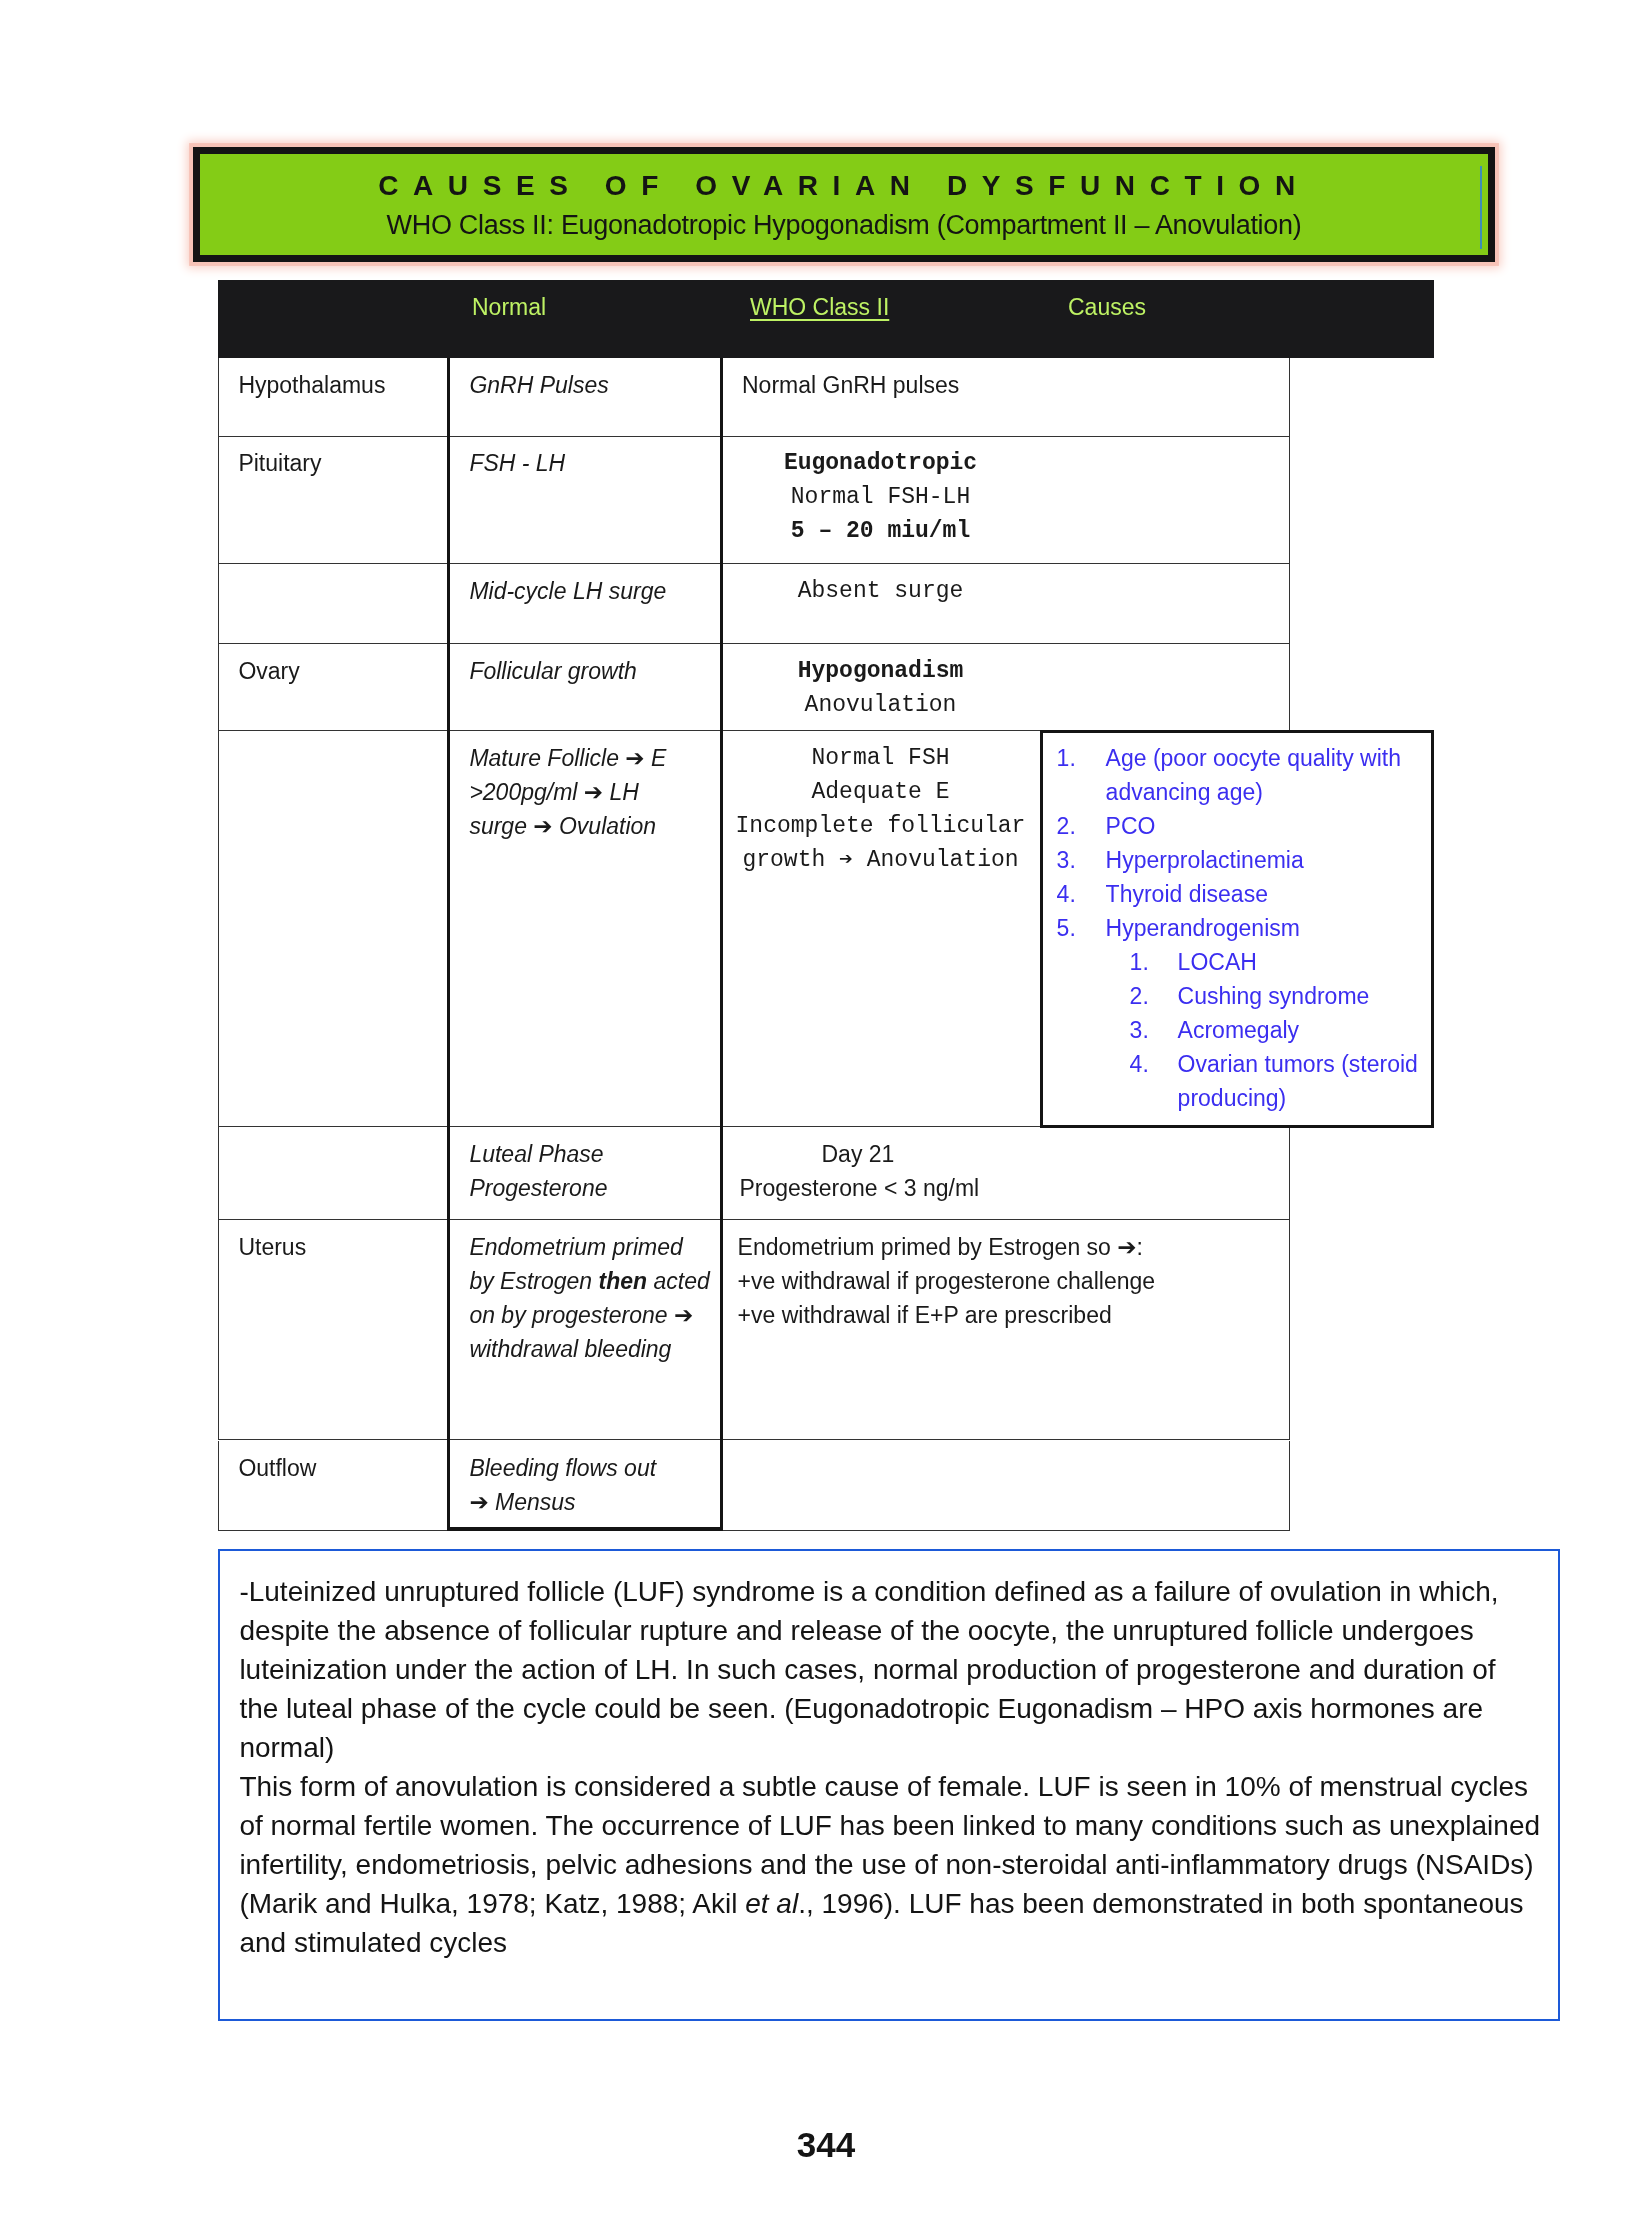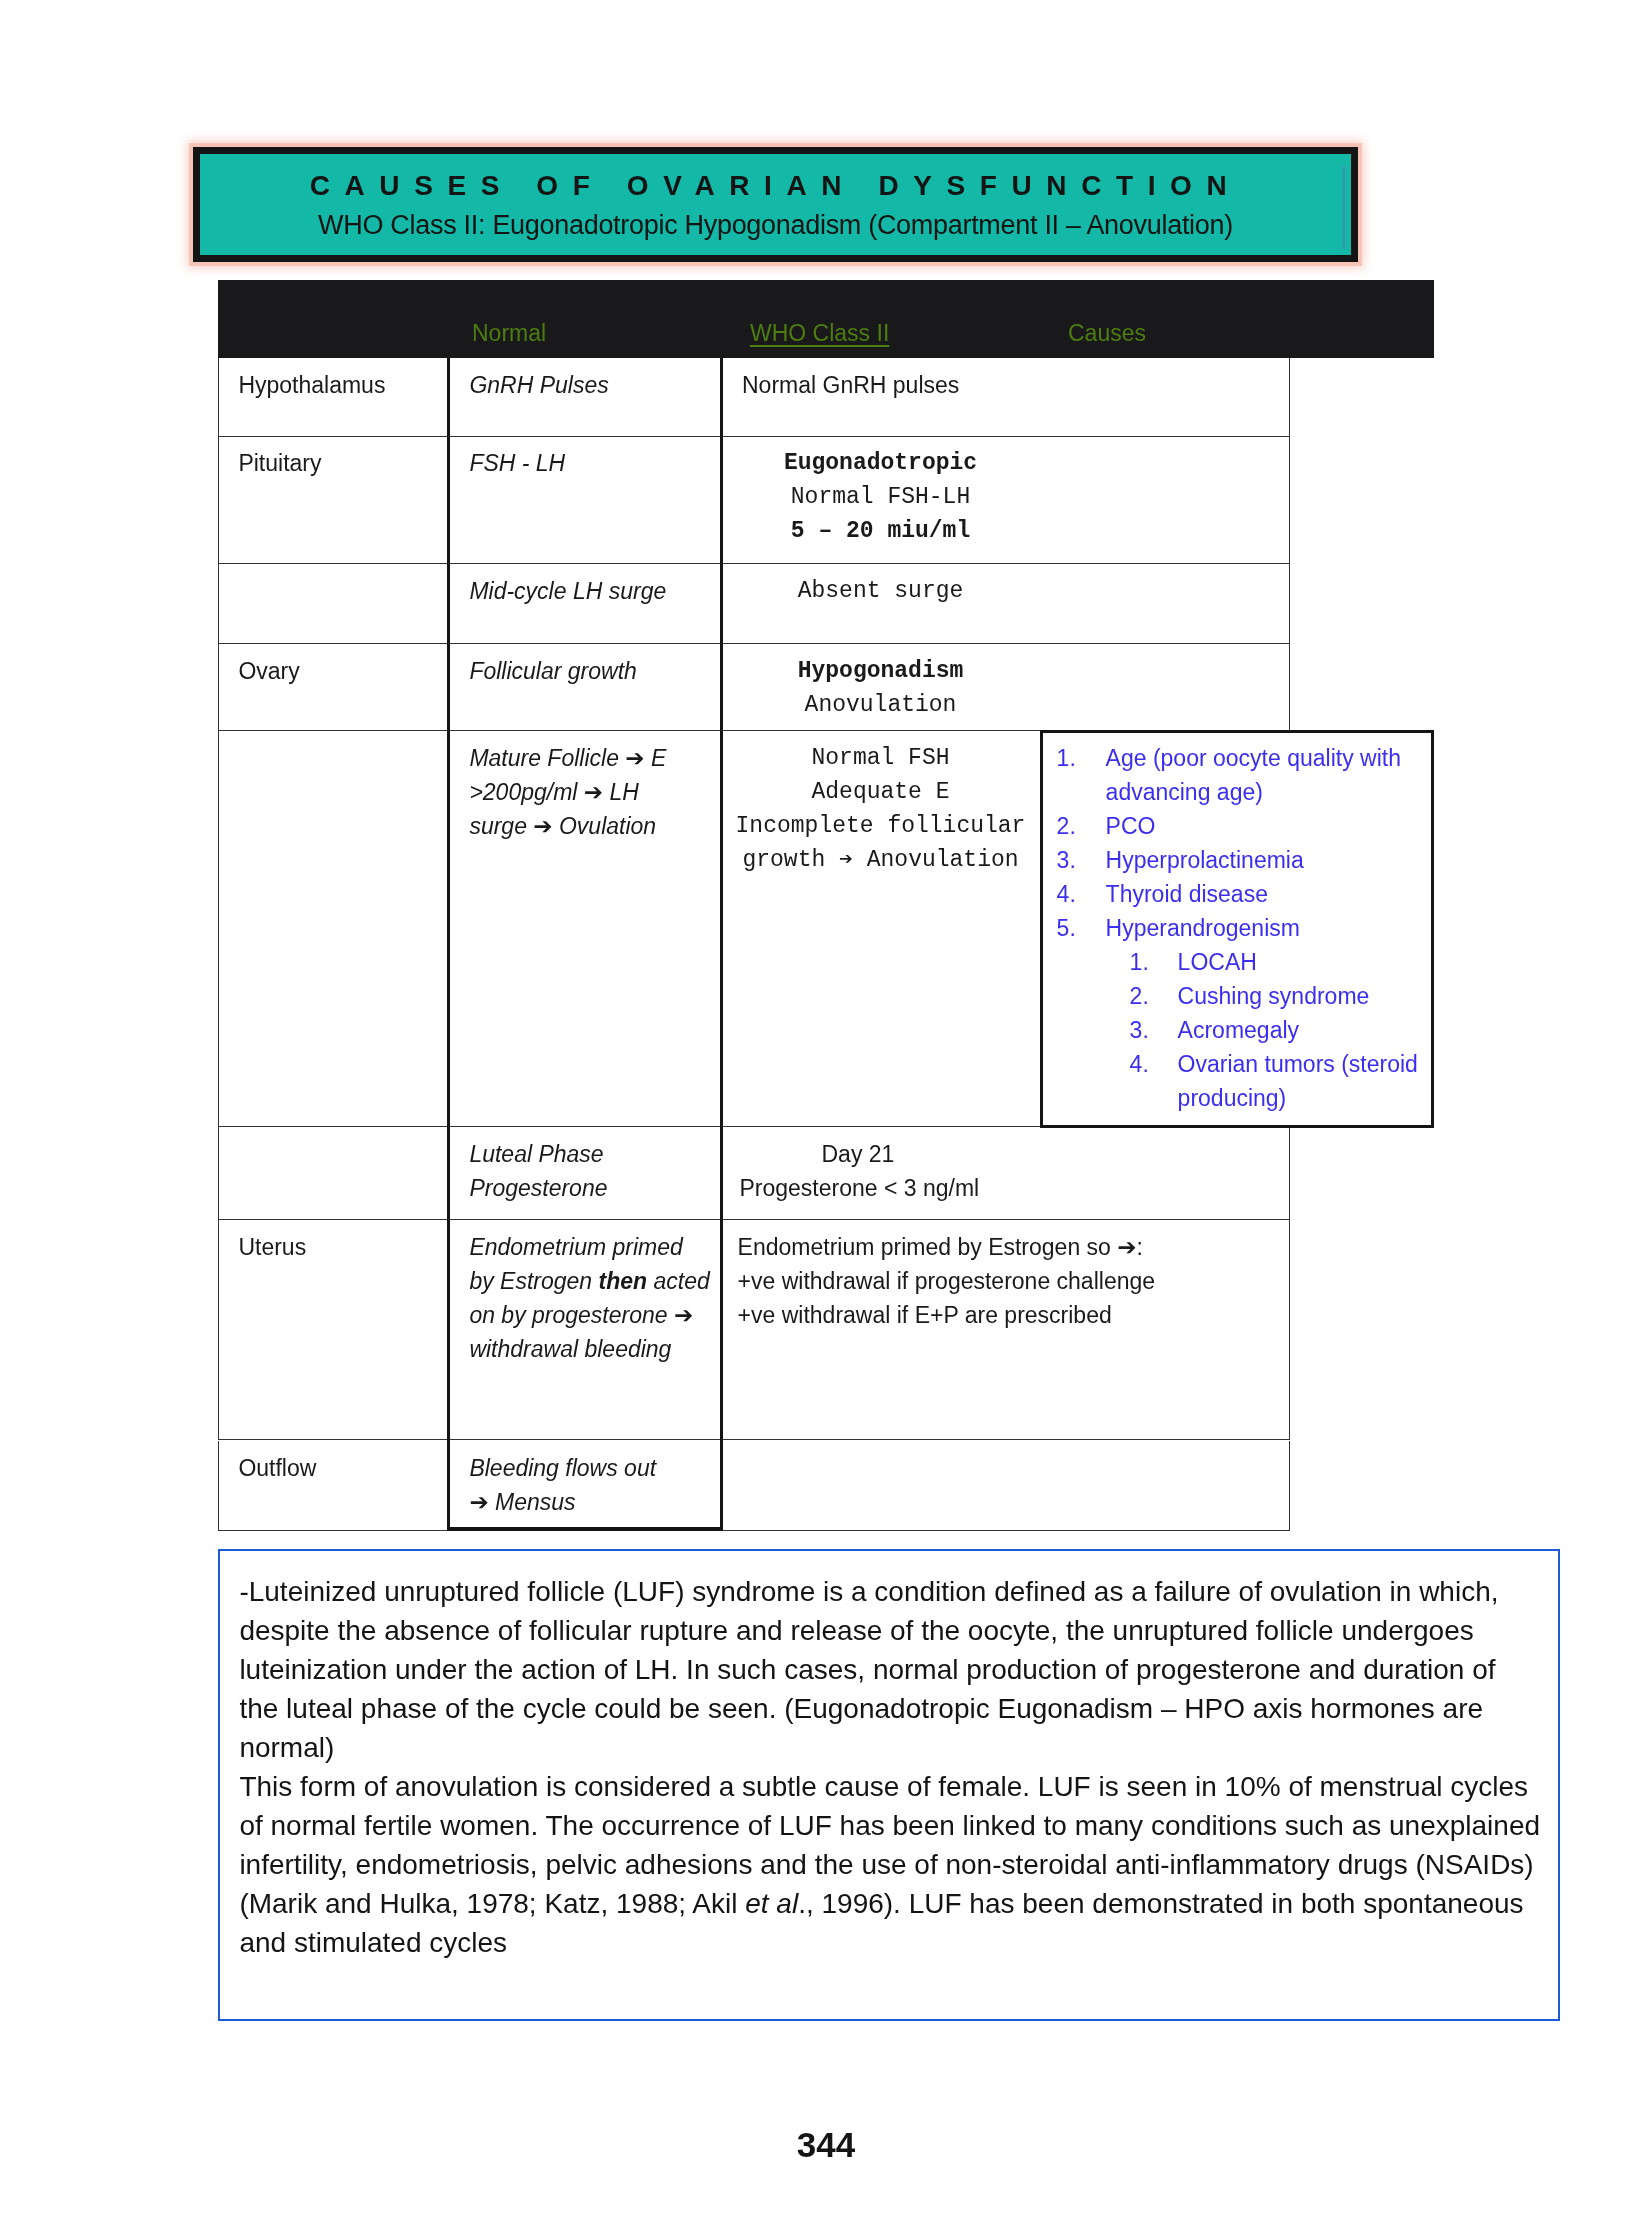--- a/index.html
+++ b/index.html
@@ -1,32 +1,32 @@
 <!DOCTYPE html>
 <html><head>
 <meta charset="utf-8">
 <style>
   html, body { margin: 0; padding: 0; background: #ffffff; }
   body { width: 1652px; height: 2215px; position: relative; overflow: hidden;
          font-family: "Liberation Sans", "DejaVu Sans", sans-serif; color: #1a1a1a; }
 
   
-  .title-box { position: absolute; left: 193px; top: 147px; width: 1165px; height: 115px;
-    box-sizing: border-box; border: 7.8px solid #141414; background: #14b8a6;
+  .title-box { position: absolute; left: 193px; top: 147px; width: 1302px; height: 115px;
+    box-sizing: border-box; border: 7.8px solid #141414; background: #84cc16;
     box-shadow: 0 0 0 3.9px #f7c3b7, 0 0 9.7px 5.8px #f9cfc5; text-decoration: underline; }
   .title-inner-line { position: absolute; right: 5.8px; top: 11.6px; width: 1.9px; height: 83px; background: #3d8fb8; }
   .title-main { position: absolute; left: 0; right: 0; top: 15.5px; text-align: center;
     font-size: 28px; font-weight: bold; letter-spacing: 14.6px; color: #141414; }
   .title-sub { position: absolute; left: 0; right: 0; top: 56px; text-align: center;
     font-size: 27px; color: #141414; letter-spacing: -0.3px; }
 
   
   .tbl { position: absolute; left: 218px; top: 280px; width: 1216px; height: 1251px; }
   .hdr { position: absolute; left: 0; top: 0; width: 1216px; height: 78px; background: #19191b; }
-  .hdr span { position: absolute; top: 13.6px; color: #4d7c0f; font-size: 23px; margin-top: 26px; }
+  .hdr span { position: absolute; top: 13.6px; color: #bef264; font-size: 23px; }
   .hdr .u { text-decoration: underline; text-underline-offset: 3.9px; }
 
   .row { position: absolute; left: 0; width: 1072px; box-sizing: border-box;
          border-left: 1px solid #333; border-right: 1px solid #333; border-bottom: 1.5px solid #333; }
   .cell { position: absolute; top: 0; bottom: 0; box-sizing: border-box; font-size: 23px; line-height: 34px; padding-top: 9.7px; }
   .c1 { left: 0; width: 231px; padding-left: 19.4px; }
   .c2 { left: 231px; width: 274px; padding-left: 19.4px; font-style: italic; }
   .c3 { left: 505px; width: 710px; padding-left: 19.4px; }
   .c3.center { width: 313px; text-align: center; padding-left: 0; font-family: Liberation Mono, monospace; }
   .b { font-weight: bold; }

